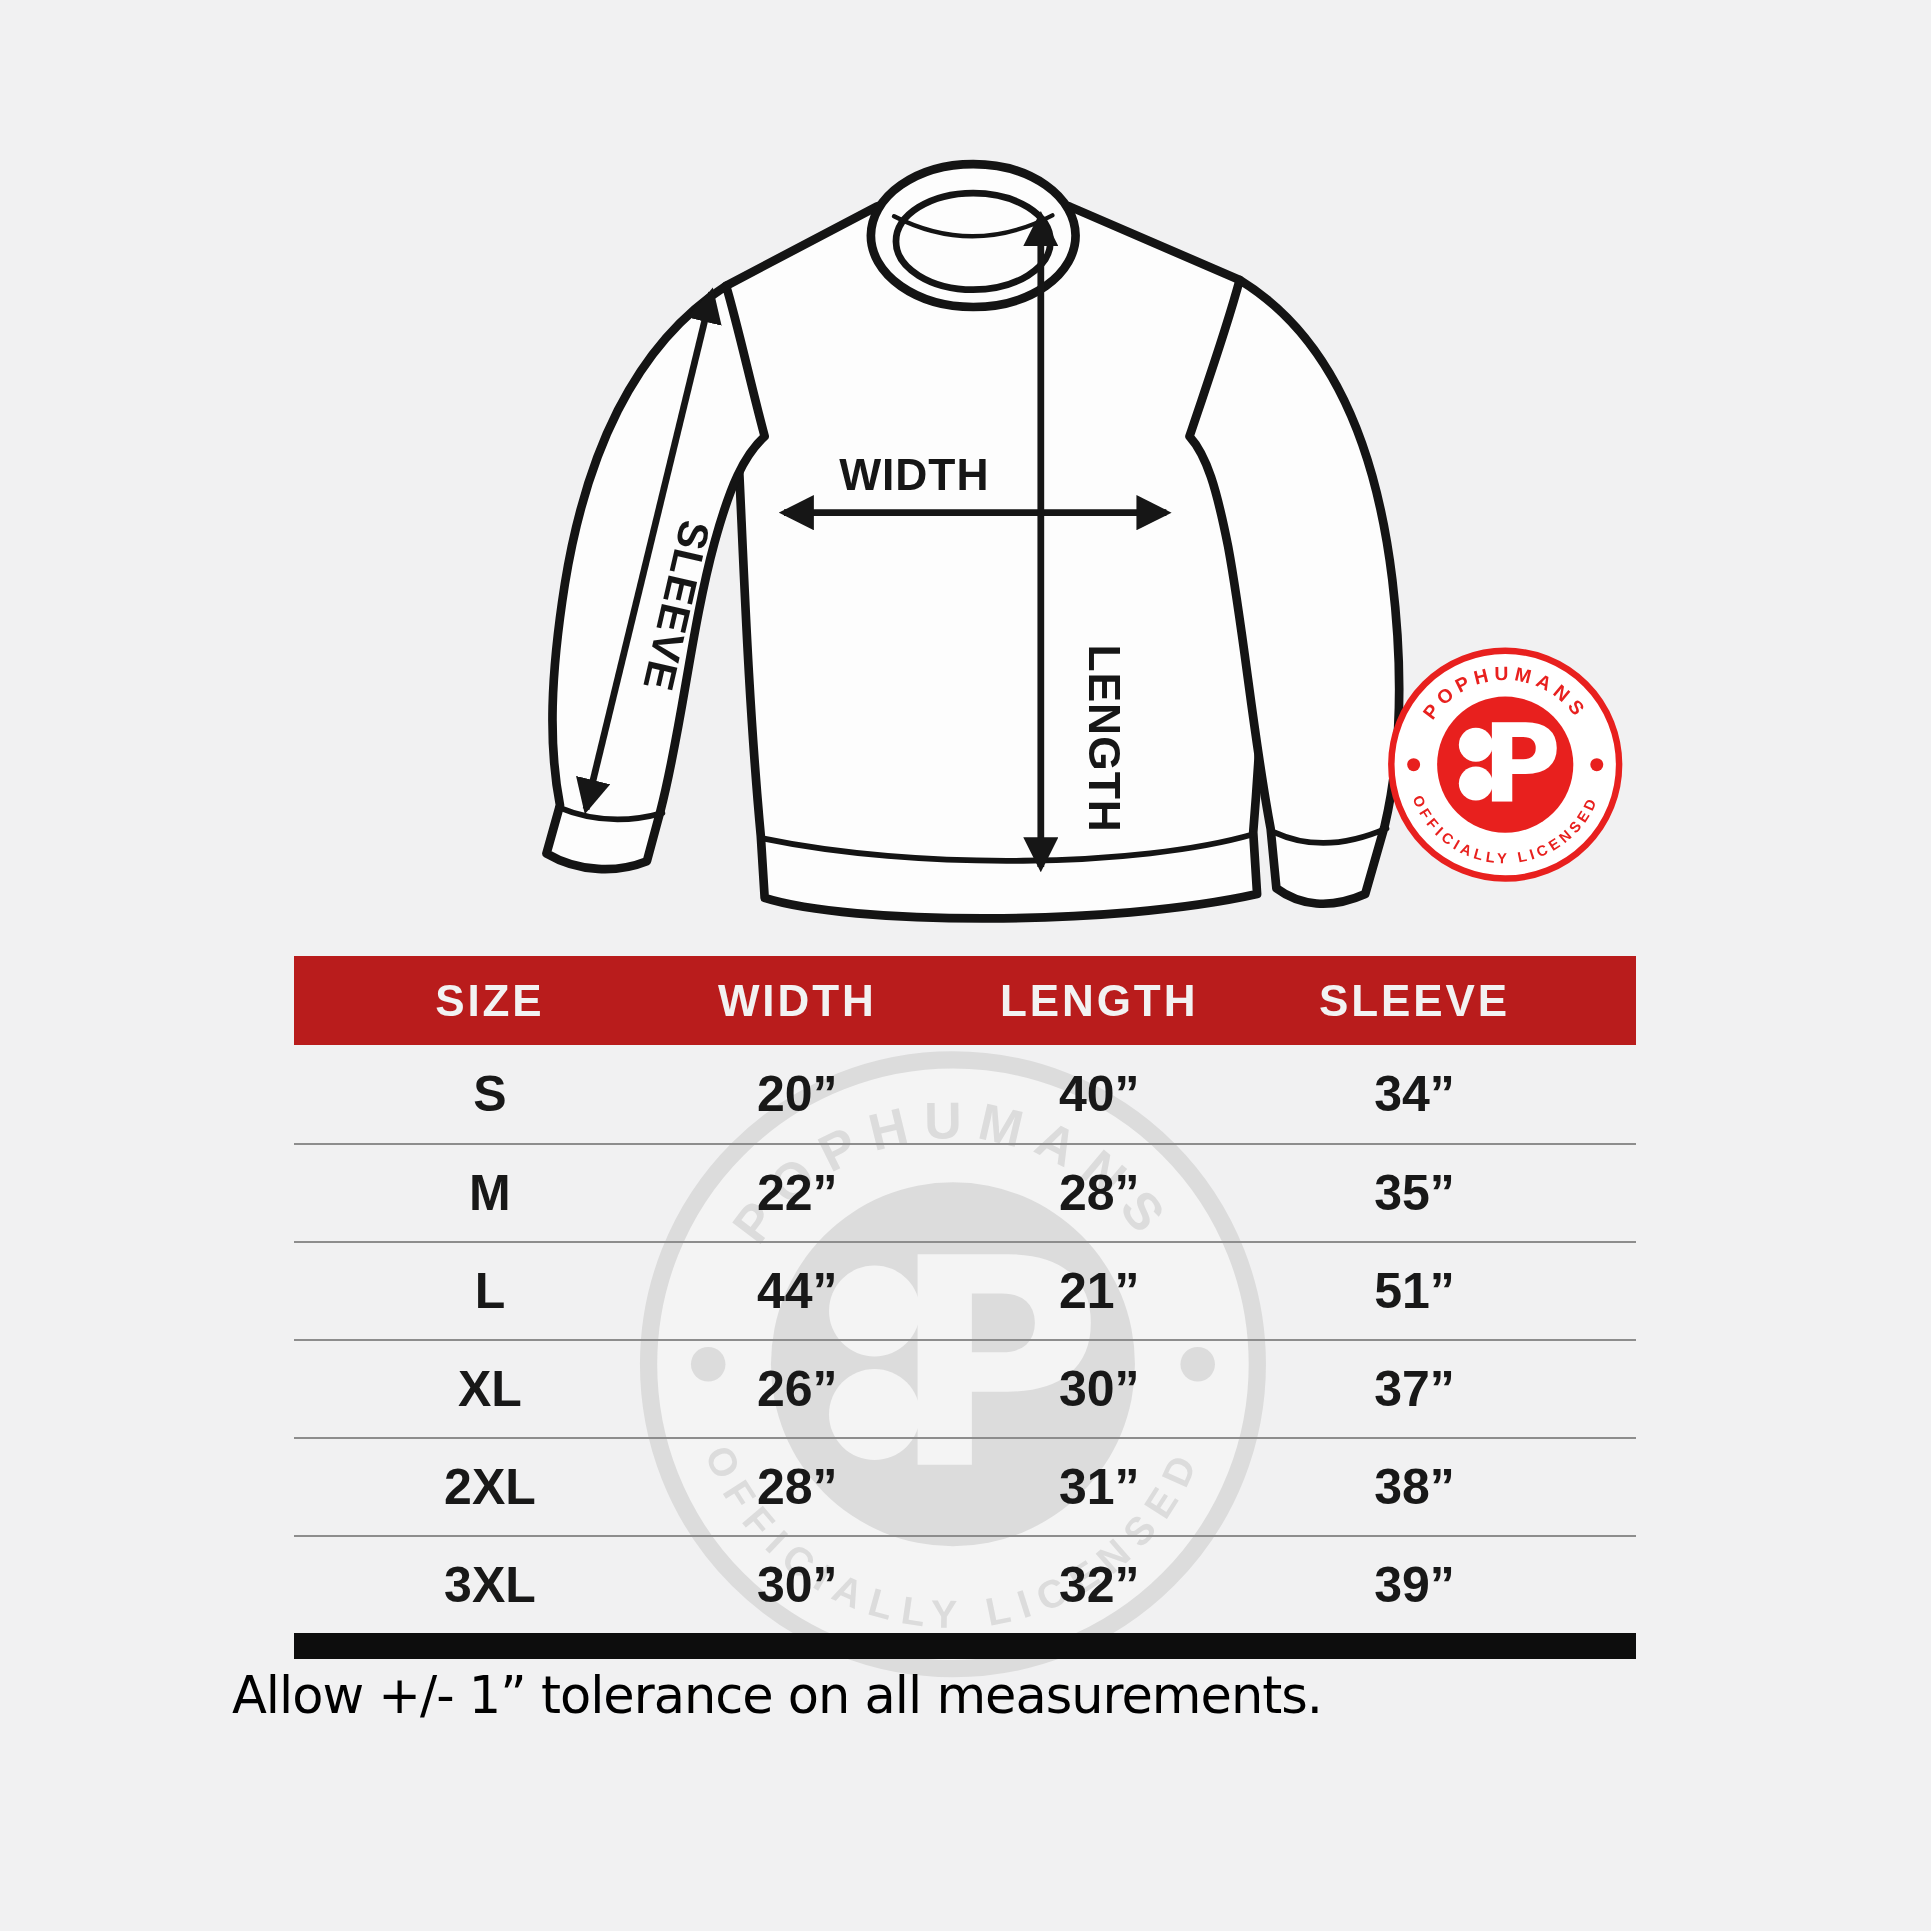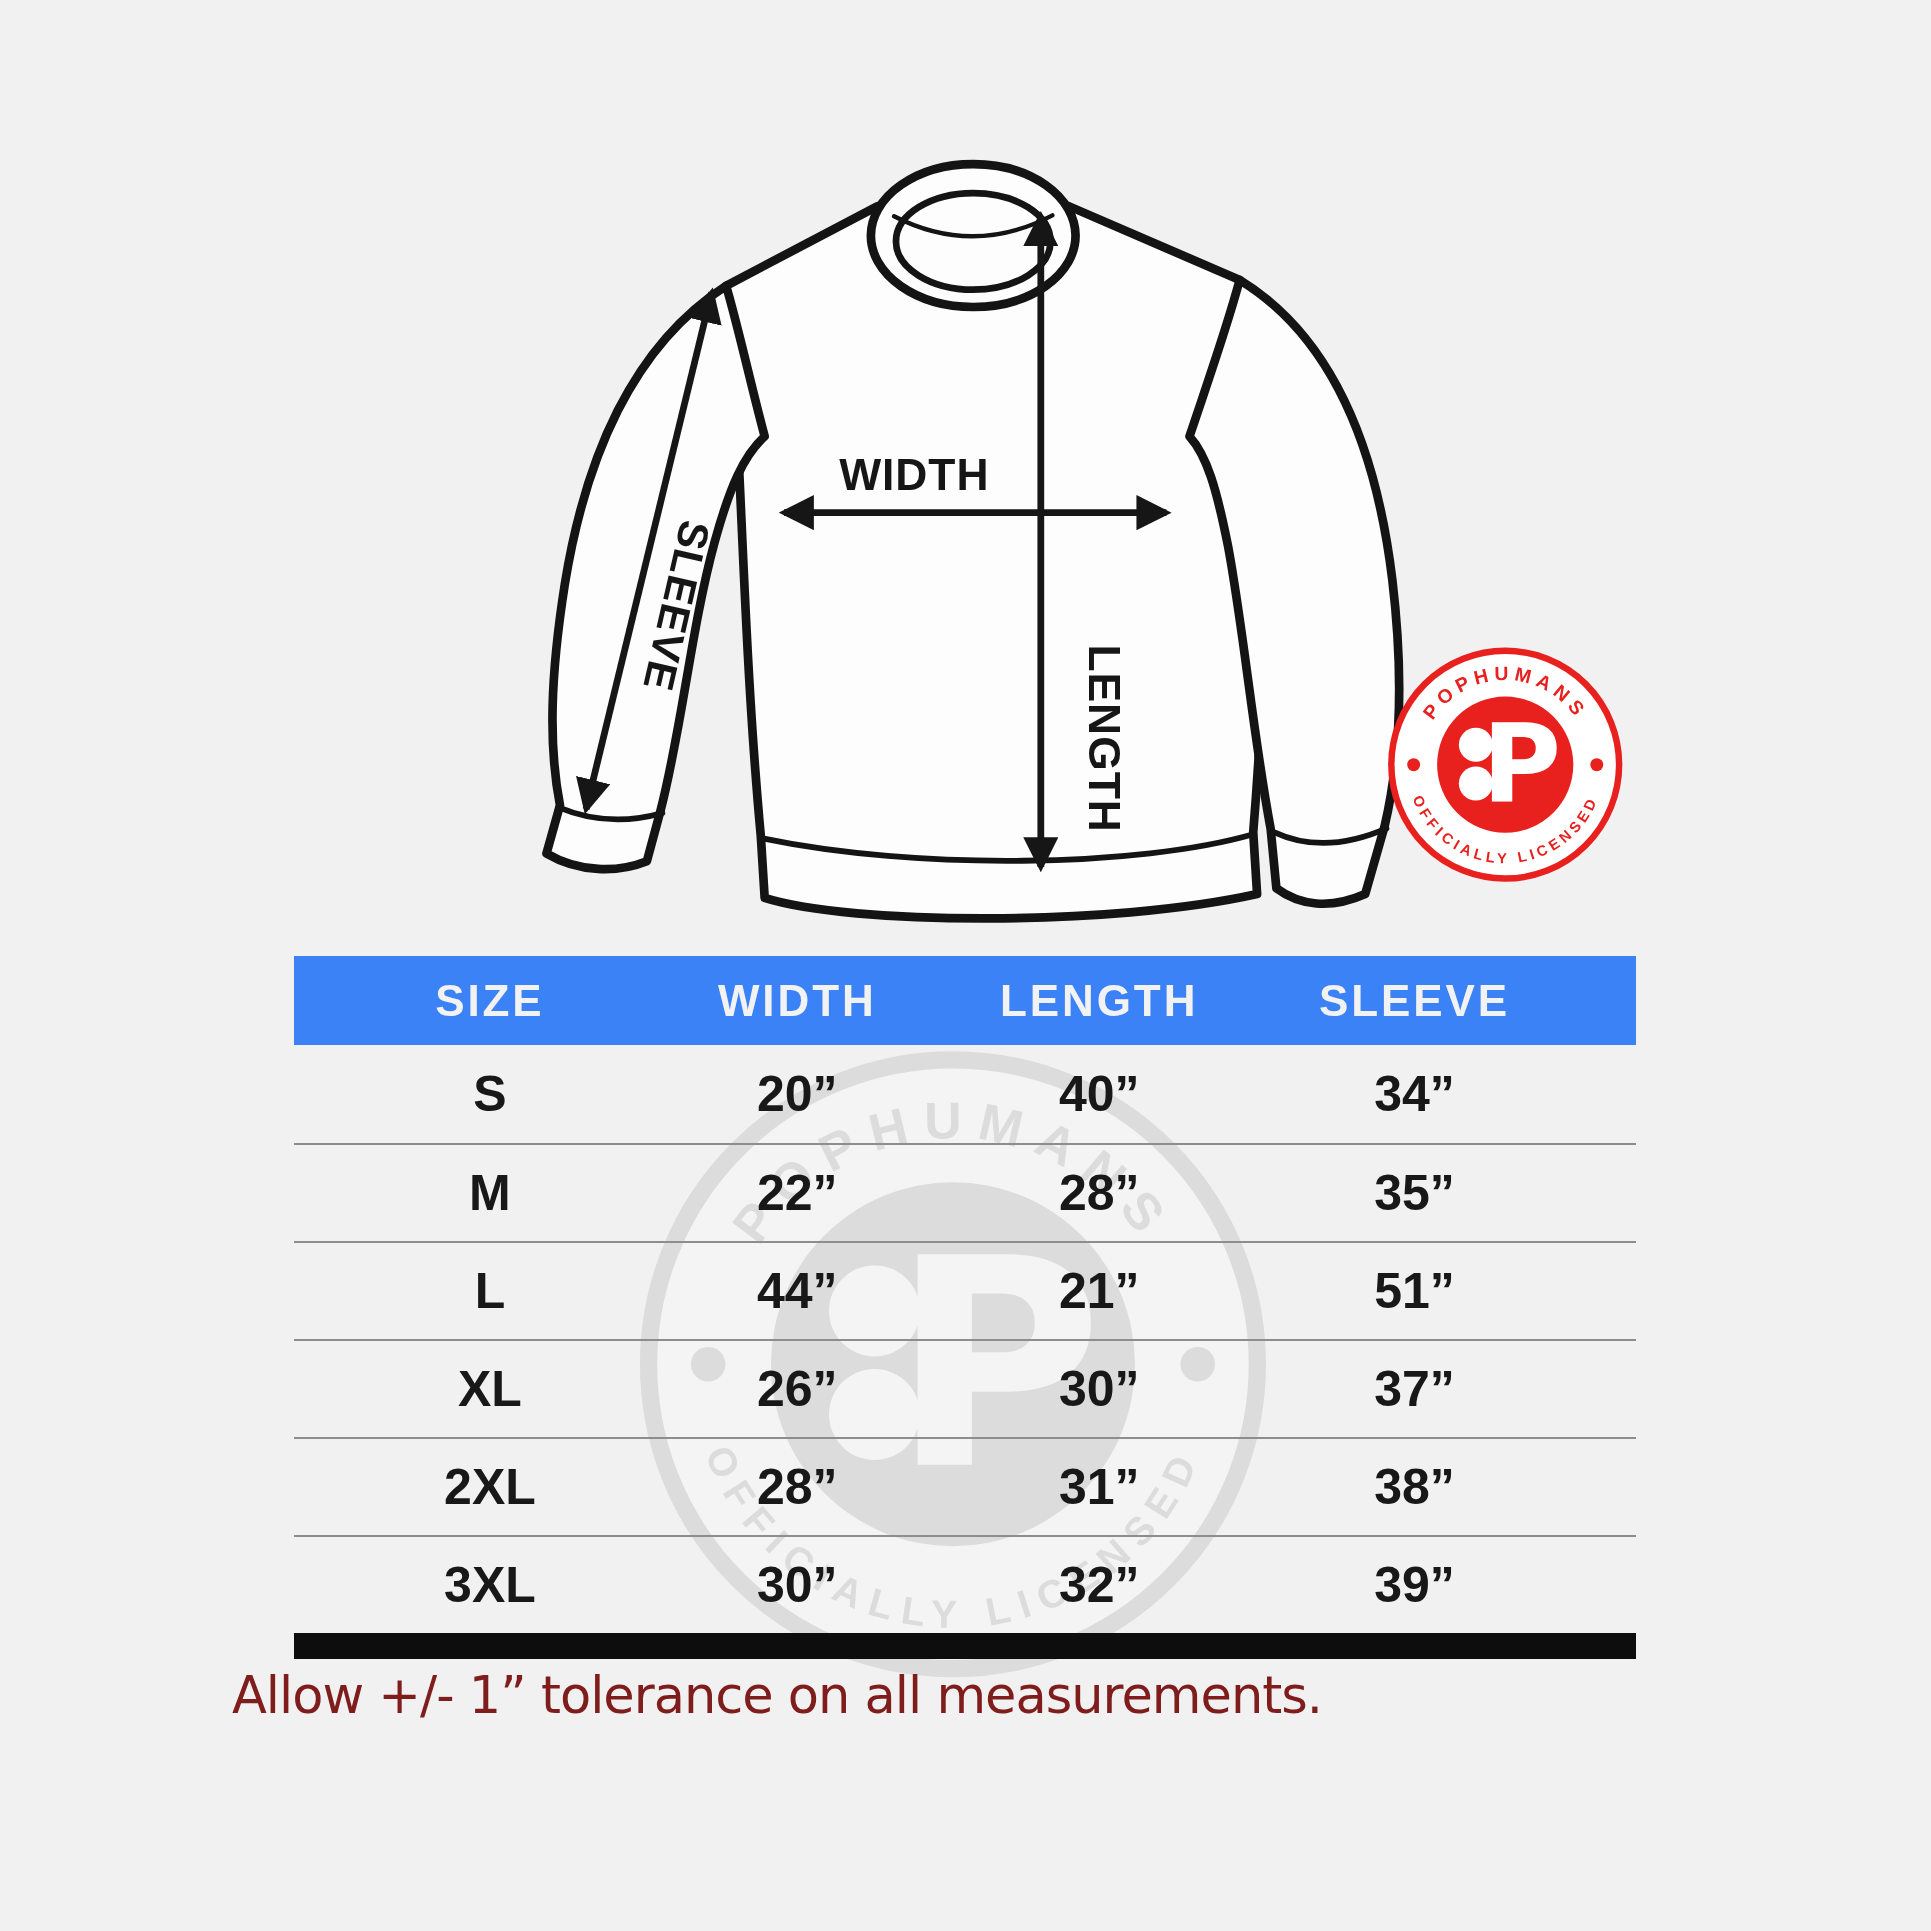--- a/index.html
+++ b/index.html
@@ -26,38 +26,38 @@
     font-size:12.5px; letter-spacing:3.5px; fill:var(--ink); text-anchor:middle;
   }
   .badge-p {
     font-family:"DejaVu Sans", sans-serif; font-weight:bold;
     font-size:92px; fill:var(--paper); text-anchor:middle;
   }
 
   
   .size-table { position:absolute; left:294px; top:956px; width:1342px; z-index:1; }
   .t-head {
-    position:relative; height:89px; background:#3b82f6;
+    position:relative; height:89px; background:#b91c1c;
   }
   .t-head .t-cell {
     color:#f2f2f2; font-weight:bold; font-size:44px; letter-spacing:2.9px;
   }
   .t-row { position:relative; height:98px; box-sizing:border-box; }
   .t-row + .t-row { border-top:2.9px solid #8d8d8d; }
   .t-cell {
     position:absolute; top:50%; transform:translate(-50%,-50%);
     white-space:nowrap; font-weight:bold; font-size:50px; color:#181818;
   }
   .c1 { left:14.6%; } .c2 { left:37.5%; } .c3 { left:60%; } .c4 { left:83.5%; }
   .t-bar { height:26px; background:#0d0d0d; }
 
   .tolerance-note {
     position:absolute; left:0; top:1666px; width:1554px; z-index:1;
     text-align:center; font-family:"DejaVu Sans", sans-serif;
-    font-size:51px; color:#7f1d1d; letter-spacing:-1px;
+    font-size:51px; color:#000000; letter-spacing:-1px;
   }
 </style>
 </head>
 <body>
 
 <svg class="graphics" width="1931" height="1931" viewBox="0 0 2000 2000">
   <defs>
     <marker id="arrowhead" viewBox="0 0 10 10" refX="8.5" refY="5" markerWidth="5.2" markerHeight="5.2" orient="auto-start-reverse">
       <path d="M0 0 L10 5 L0 10 Z" fill="#161616"></path>
     </marker>

